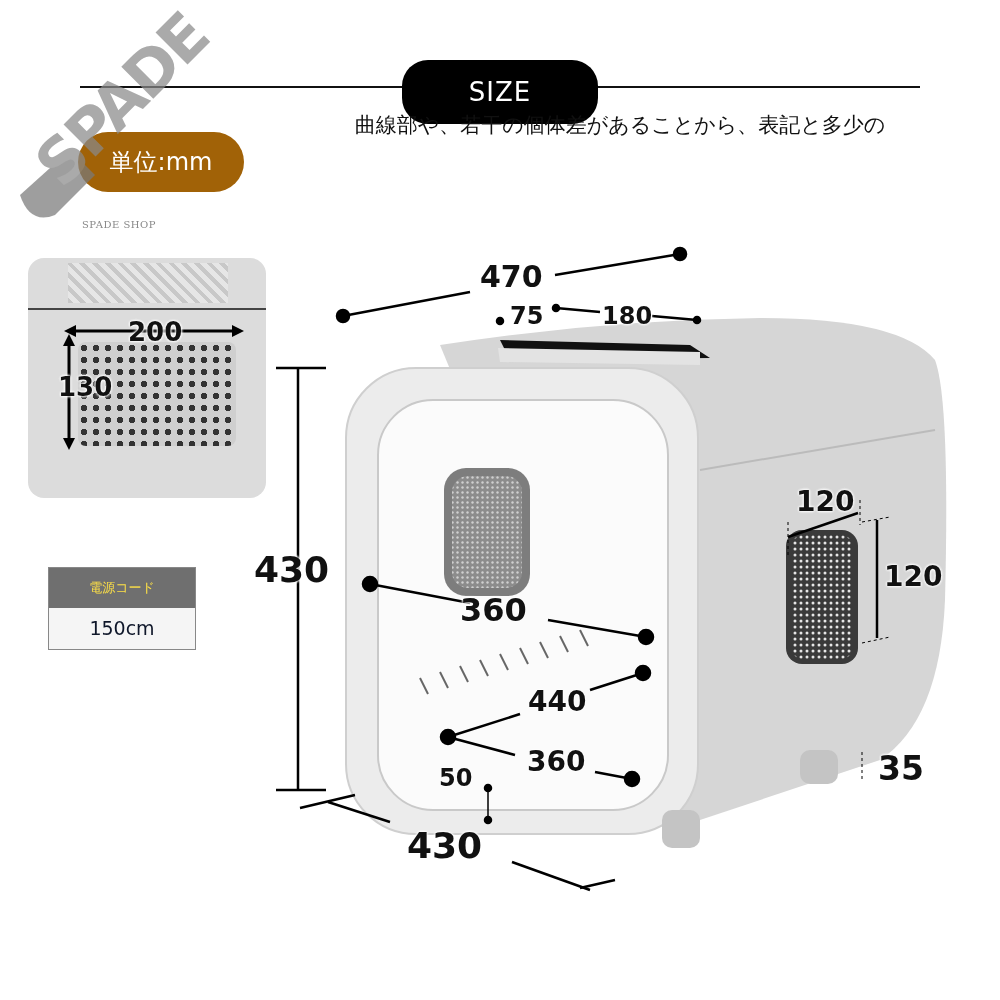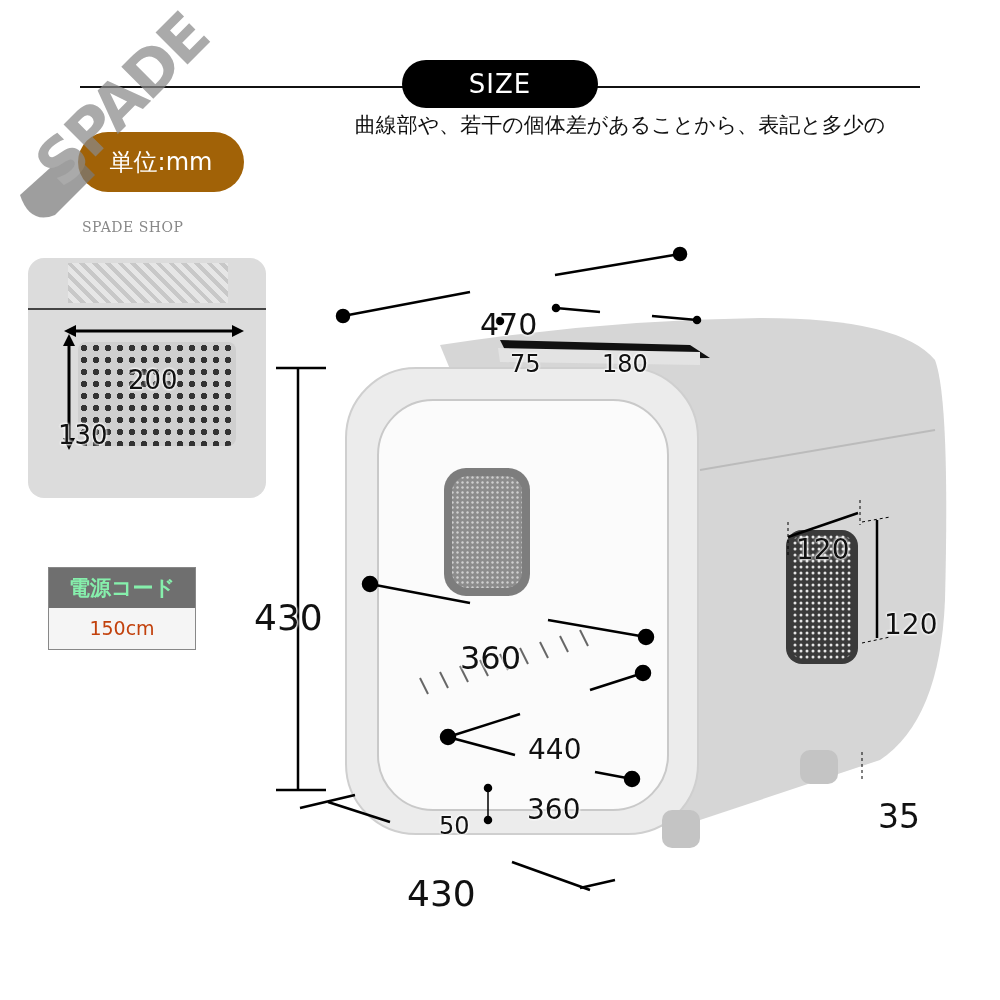--- a/index.html
+++ b/index.html
@@ -1,31 +1,31 @@
 <!DOCTYPE html>
 <html><head>
 <meta charset="utf-8">
 <style>
   html,body{margin:0;padding:0;background:#fff;}
   body{width:1000px;height:1000px;position:relative;overflow:hidden;font-family:"DejaVu Sans","Liberation Sans",sans-serif;color:#111;}
   .abs{position:absolute;}
   .hline{position:absolute;left:80px;top:86px;width:840px;height:2px;background:#111;}
-  .size-pill{position:absolute;left:402px;top:60px;width:196px;height:48px;border-radius:26px;background:#000;color:#fff;font-size:26px;display:flex;align-items:center;justify-content:center;letter-spacing:1px;}
+  .size-pill{position:absolute;left:402px;top:60px;width:196px;height:64px;border-radius:26px;background:#000;color:#fff;font-size:26px;display:flex;align-items:center;justify-content:center;letter-spacing:1px;}
   .note{position:absolute;left:300px;top:108px;width:640px;font-size:21px;line-height:35px;color:#111;text-align:center;}
   .unit-pill{position:absolute;left:78px;top:132px;width:166px;height:60px;border-radius:30px;background:#a16207;color:#fff;font-size:24px;display:flex;align-items:center;justify-content:center;}
   .wm{position:absolute;left:0;top:0;width:300px;height:240px;pointer-events:none;}
-  .shop{position:absolute;left:82px;top:219px;font-family:"DejaVu Serif","Liberation Serif",serif;font-size:14px;color:#888;letter-spacing:0.5px;}
+  .shop{position:absolute;left:82px;top:219px;font-family:"DejaVu Serif","Liberation Serif",serif;font-size:10px;color:#888;letter-spacing:0.5px;}
   .inset{position:absolute;left:28px;top:258px;width:238px;height:240px;border-radius:16px;background:#dcdcdc;overflow:hidden;}
   .inset .band{position:absolute;left:40px;top:5px;width:160px;height:40px;background:repeating-linear-gradient(45deg,#c8c8c8 0 4px,#e6e6e6 4px 9px);}
   .inset .seam{position:absolute;left:0;top:50px;width:238px;height:2px;background:#444;}
   .inset .grille{position:absolute;left:50px;top:84px;width:158px;height:104px;border-radius:8px;background:#cfcfcf;background-image:radial-gradient(#333 35%,transparent 40%);background-size:12px 12px;}
-  .dim{position:absolute;font-weight:normal;color:#111;text-shadow:0 0 3px #fff,0 0 3px #fff,0 0 3px #fff;line-height:1;margin-top:48px;}
+  .dim{position:absolute;font-weight:bold;color:#111;text-shadow:0 0 3px #fff,0 0 3px #fff,0 0 3px #fff;line-height:1;}
   .cord{position:absolute;left:48px;top:567px;width:146px;border:1px solid #888;}
-  .cord .hd{background:#6f6f6f;color:#86efac;font-weight:bold;font-size:21px;text-align:center;height:40px;line-height:40px;}
-  .cord .val{background:#f5f5f5;color:#c2410c;font-size:19px;text-align:center;height:41px;line-height:41px;}
+  .cord .hd{background:#6f6f6f;color:#fde047;font-weight:normal;font-size:13px;text-align:center;height:40px;line-height:40px;}
+  .cord .val{background:#f5f5f5;color:#0f172a;font-size:19px;text-align:center;height:41px;line-height:41px;}
 </style>
 </head>
 <body>
 
 <div class="hline"></div>
 <div class="size-pill">SIZE</div>
 <div class="note">
   <div>曲線部や、若干の個体差があることから、表記と多少の</div>
 </div>
 

